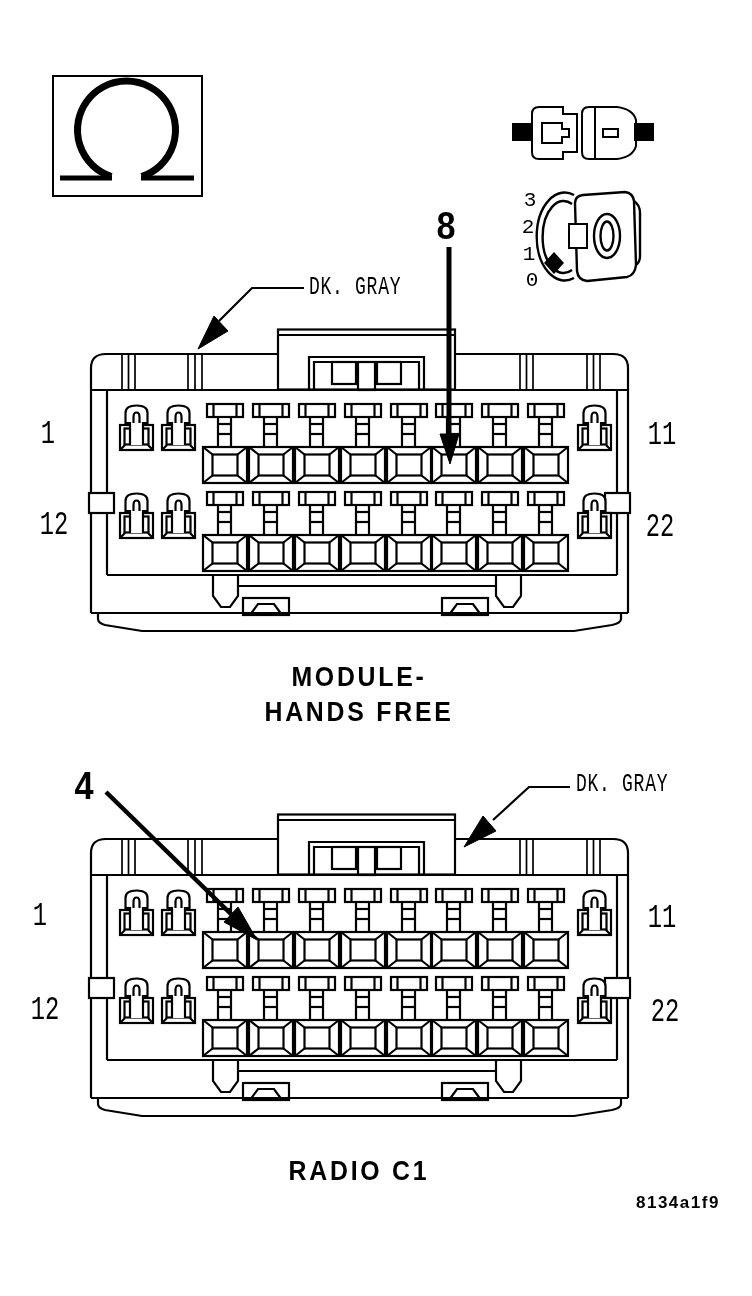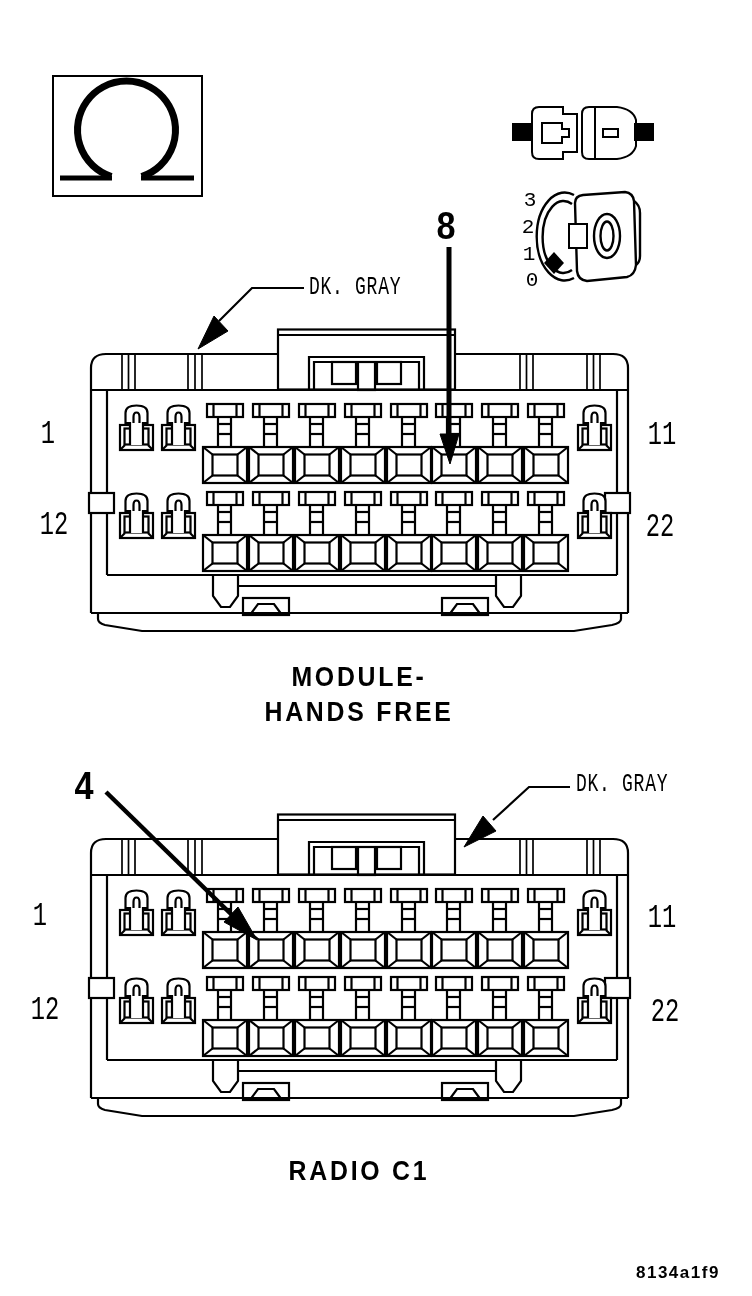--- a/index.html
+++ b/index.html
@@ -423,15 +423,15 @@
         <line x1="106" y1="792" x2="233" y2="916" stroke-width="4.5"></line>
         <polygon points="257,940 224,922 238,907" stroke-width="1"></polygon>
       </g>
       <g>
         <polyline points="570,787 529,787 493,820" fill="none" stroke-width="2.2"></polyline>
         <polygon points="464,847 496,831 483,816" stroke-width="1"></polygon>
       </g>
     </g>
   </svg>
 
-  <div class="abs lbl-bold fig-code" style="left:636px;top:1263px">8134a1f9</div>
+  <div class="abs lbl-bold fig-code" style="left:636px;top:1193px">8134a1f9</div>
 
 </div>
 
 </body></html>

